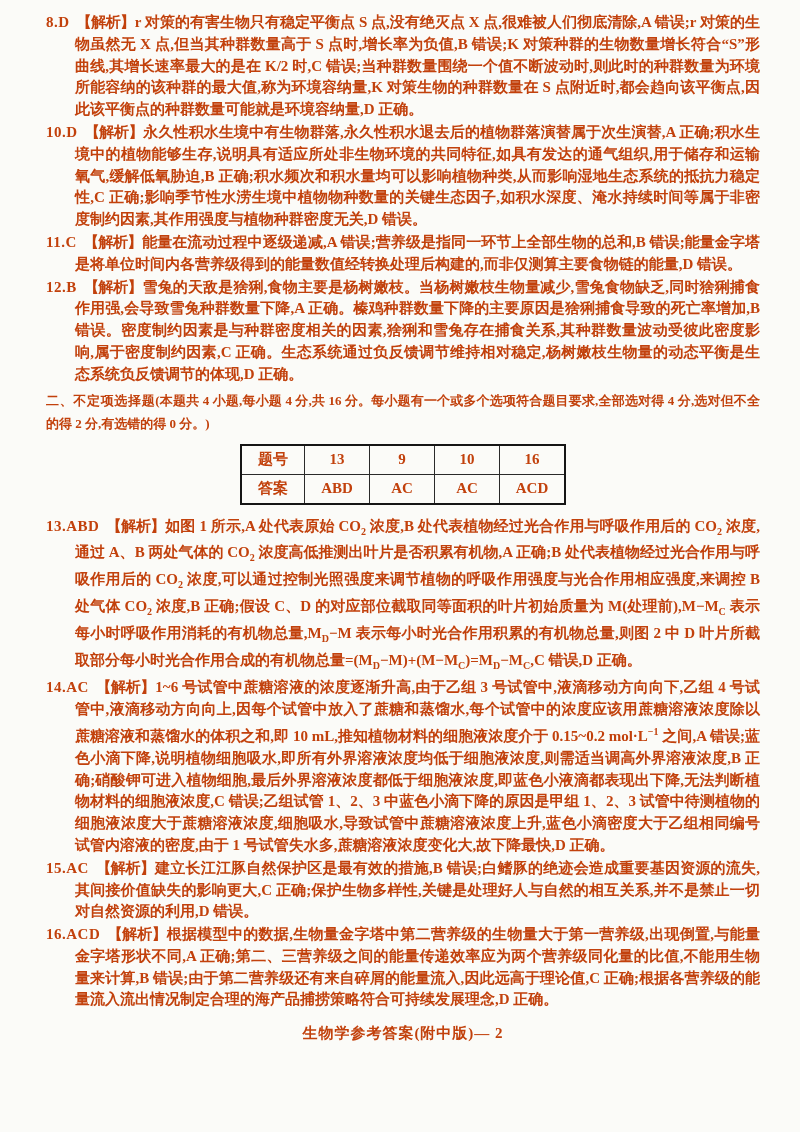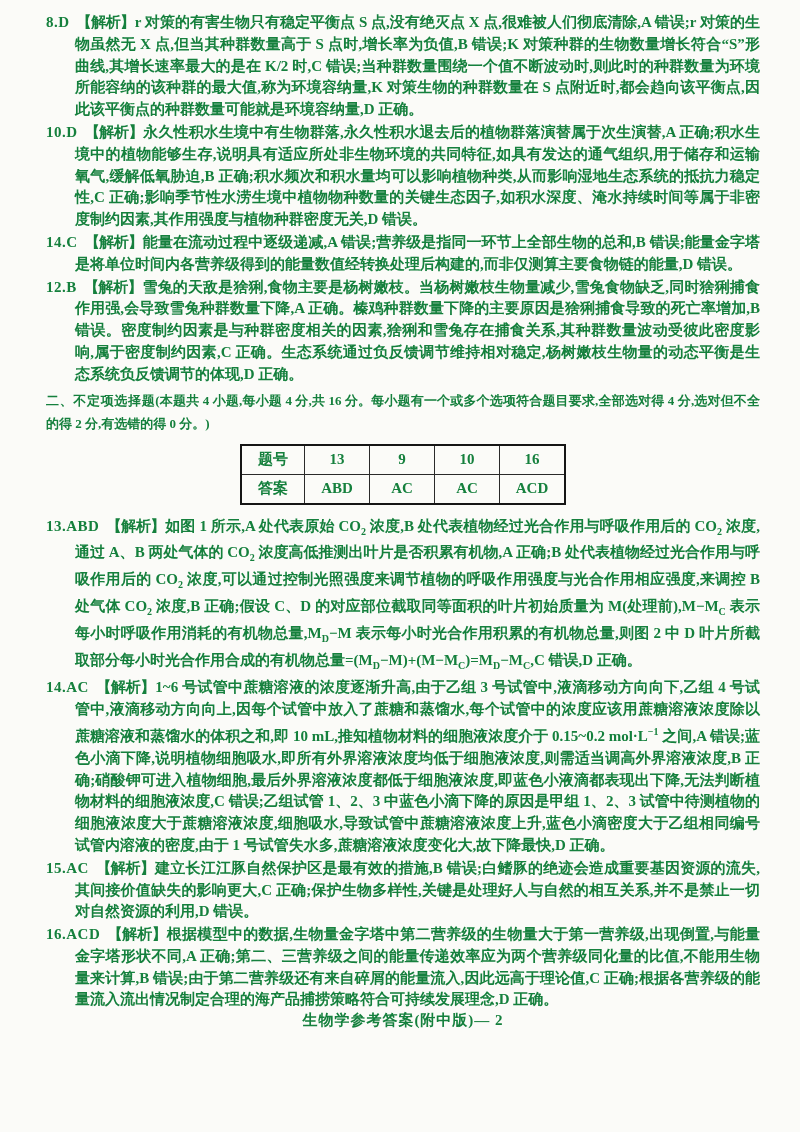--- a/index.html
+++ b/index.html
@@ -8,21 +8,21 @@
     background: #e9e9e7;
   }
   .page {
     position: relative;
     width: 800px;
     height: 1132px;
     margin: 0 auto;
     background: #fbfbf8;
     overflow: hidden;
     font-family: "Liberation Serif", "DejaVu Serif", serif;
-    color: #15803d;
+    color: #c2410c;
     box-sizing: border-box;
     padding: 11px 40px 0 46px;
   }
   .ans-item {
     margin: 0;
     font-size: 15px;
     line-height: 21.8px;
     text-align: justify;
     font-weight: 600;
     padding-left: 29px;
@@ -67,37 +67,38 @@
     height: 28px;
     padding: 0 6px;
   }
   .answer-table td.head-col {
     min-width: 50px;
   }
   .answer-table td.val-col {
     min-width: 52px;
   }
   .footer {
+    margin-top: 13px;
     text-align: center;
     font-size: 15px;
     font-weight: 700;
     letter-spacing: 1px;
   }
 </style>
 </head>
 <body>
 
 <div class="page">
 
   <p class="ans-item"><span class="item-label">8.D</span><span class="tag">【解析】</span><span class="explanation">r 对策的有害生物只有稳定平衡点 S 点,没有绝灭点 X 点,很难被人们彻底清除,A 错误;r 对策的生物虽然无 X 点,但当其种群数量高于 S 点时,增长率为负值,B 错误;K 对策种群的生物数量增长符合“S”形曲线,其增长速率最大的是在 K/2 时,C 错误;当种群数量围绕一个值不断波动时,则此时的种群数量为环境所能容纳的该种群的最大值,称为环境容纳量,K 对策生物的种群数量在 S 点附近时,都会趋向该平衡点,因此该平衡点的种群数量可能就是环境容纳量,D 正确。</span></p>
 
 
   <p class="ans-item"><span class="item-label">10.D</span><span class="tag">【解析】</span><span class="explanation">永久性积水生境中有生物群落,永久性积水退去后的植物群落演替属于次生演替,A 正确;积水生境中的植物能够生存,说明具有适应所处非生物环境的共同特征,如具有发达的通气组织,用于储存和运输氧气,缓解低氧胁迫,B 正确;积水频次和积水量均可以影响植物种类,从而影响湿地生态系统的抵抗力稳定性,C 正确;影响季节性水涝生境中植物物种数量的关键生态因子,如积水深度、淹水持续时间等属于非密度制约因素,其作用强度与植物种群密度无关,D 错误。</span></p>
 
-  <p class="ans-item"><span class="item-label">14.C</span><span class="tag">【解析】</span><span class="explanation">能量在流动过程中逐级递减,A 错误;营养级是指同一环节上全部生物的总和,B 错误;能量金字塔是将单位时间内各营养级得到的能量数值经转换处理后构建的,而非仅测算主要食物链的能量,D 错误。</span></p>
+  <p class="ans-item"><span class="item-label">11.C</span><span class="tag">【解析】</span><span class="explanation">能量在流动过程中逐级递减,A 错误;营养级是指同一环节上全部生物的总和,B 错误;能量金字塔是将单位时间内各营养级得到的能量数值经转换处理后构建的,而非仅测算主要食物链的能量,D 错误。</span></p>
 
   <p class="ans-item"><span class="item-label">12.B</span><span class="tag">【解析】</span><span class="explanation">雪兔的天敌是猞猁,食物主要是杨树嫩枝。当杨树嫩枝生物量减少,雪兔食物缺乏,同时猞猁捕食作用强,会导致雪兔种群数量下降,A 正确。榛鸡种群数量下降的主要原因是猞猁捕食导致的死亡率增加,B 错误。密度制约因素是与种群密度相关的因素,猞猁和雪兔存在捕食关系,其种群数量波动受彼此密度影响,属于密度制约因素,C 正确。生态系统通过负反馈调节维持相对稳定,杨树嫩枝生物量的动态平衡是生态系统负反馈调节的体现,D 正确。</span></p>
 
   <p class="sec-head"><span class="sec-title">二、不定项选择题</span><span class="sec-note">(本题共 4 小题,每小题 4 分,共 16 分。每小题有一个或多个选项符合题目要求,全部选对得 4 分,选对但不全的得 2 分,有选错的得 0 分。)</span></p>
 
   <table class="answer-table">
     <tbody>
         <tr>
       <td class="head-col">题号</td>
       <td class="val-col">13</td>

